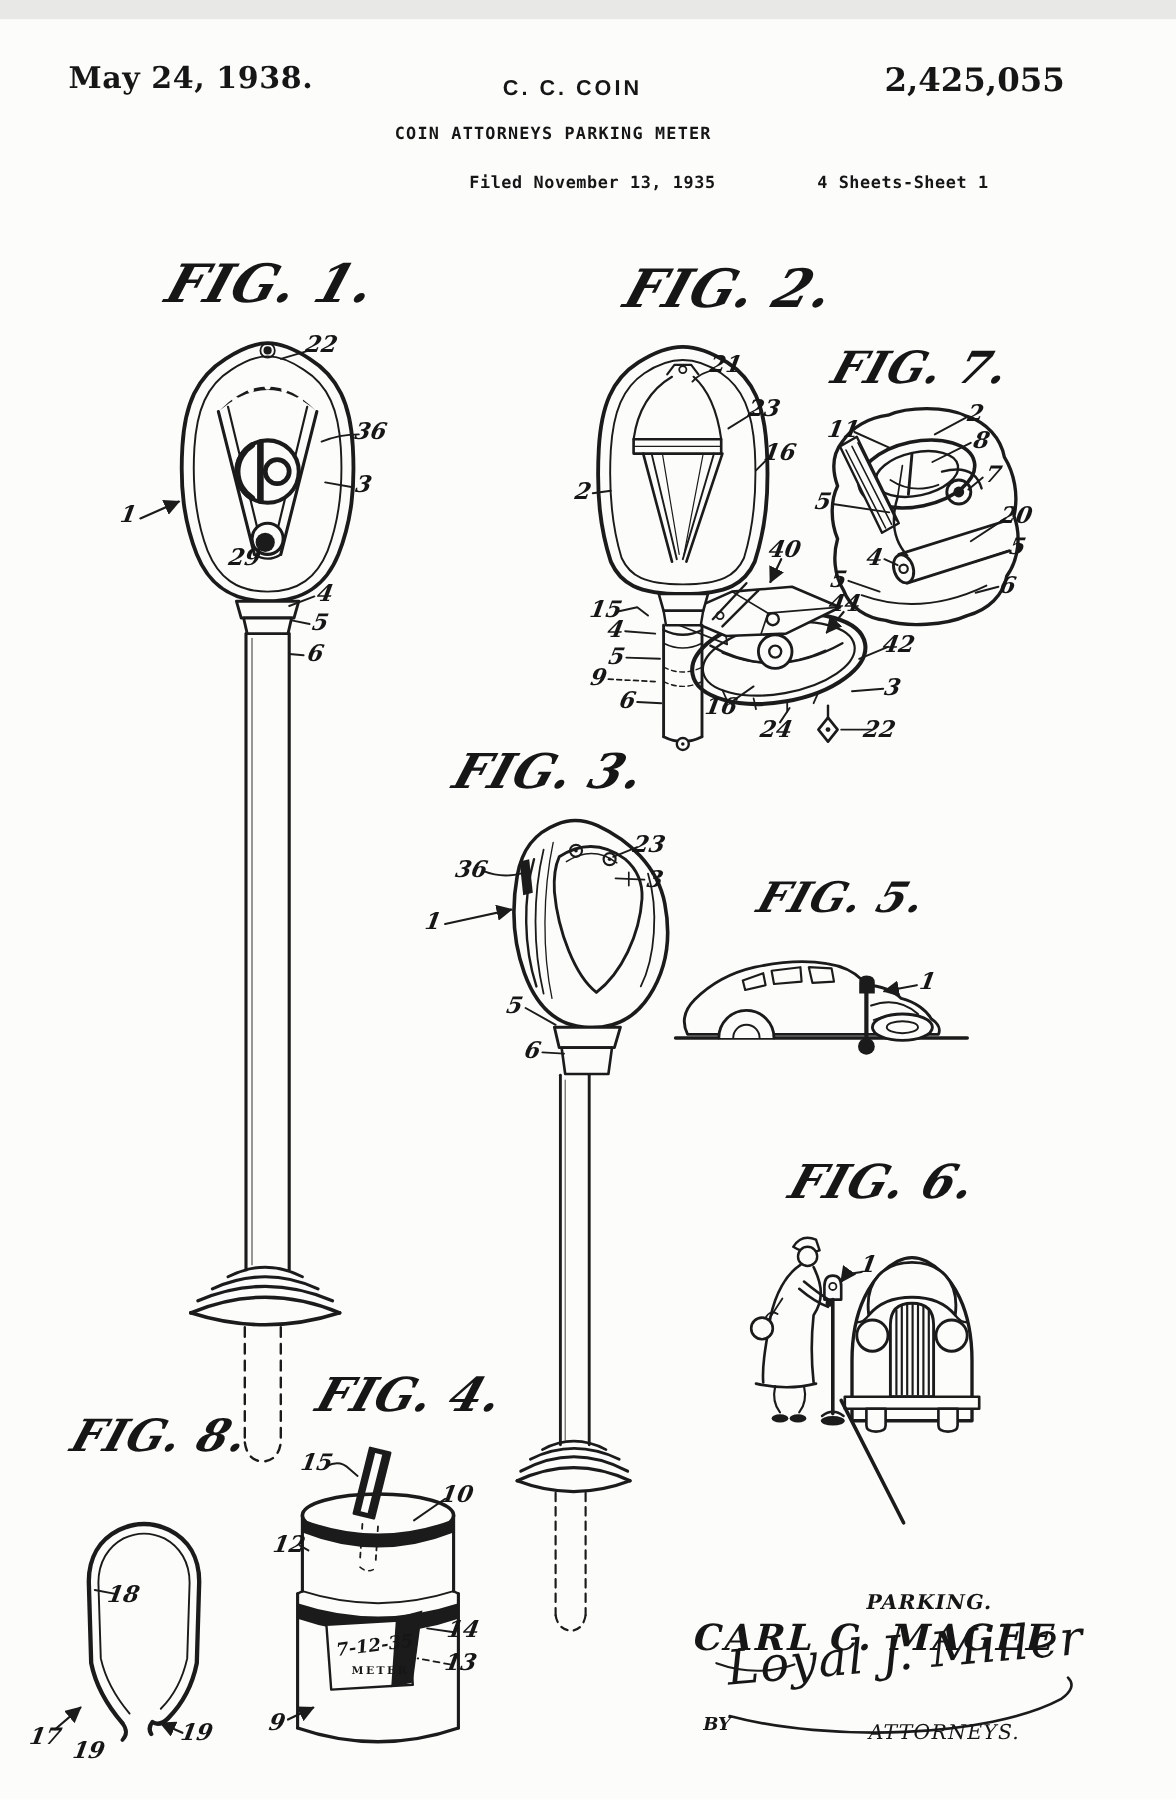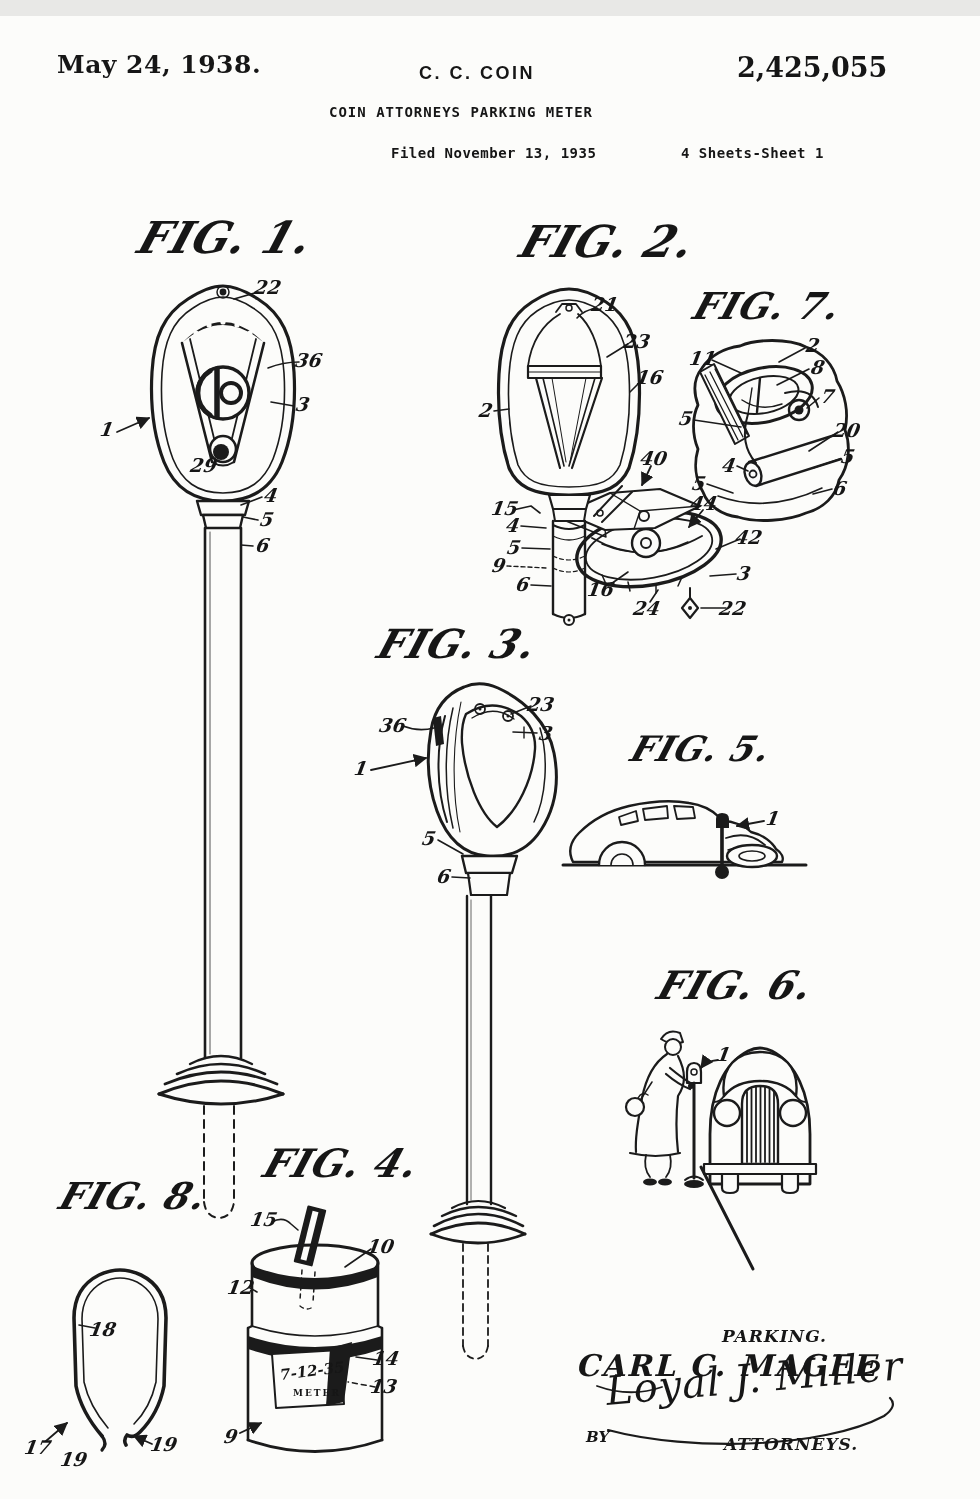--- a/index.html
+++ b/index.html
@@ -21,21 +21,21 @@
   .ft5{left:626px;top:712px;font-size:35px;}
   .ft6{left:652px;top:946px;font-size:39px;}
   .ft8{left:54px;top:1158px;font-size:37px;}
   .ft4{left:258px;top:1124px;font-size:39px;}
   .ref-num{position:absolute;transform:translate(-50%,-50%) skewX(-10deg);
            font-style:italic;font-weight:700;font-size:19px;color:#161616;}
   .sig-inventor{left:722px;top:1310px;font-style:italic;font-weight:700;font-size:17px;letter-spacing:1px;}
   .sig-name{left:578px;top:1332px;font-size:30px;font-weight:700;letter-spacing:2px;transform:skewX(-14deg);}
   .sig-by{left:586px;top:1412px;font-style:italic;font-weight:700;font-size:15px;}
   .sig-script{left:606px;top:1352px;font-style:italic;font-size:40px;transform:rotate(-5deg);transform-origin:left center;letter-spacing:1px;}
-  .sig-attorneys{left:724px;top:1418px;font-style:italic;font-weight:700;font-size:17px;letter-spacing:1px;}
+  .sig-attorneys{left:724px;top:1418px;font-style:italic;font-weight:400;font-size:17px;letter-spacing:1px;}
   .seal-date{left:280px;top:1346px;font-style:italic;font-size:15px;font-weight:700;transform:rotate(-7deg);}
   .seal-word{left:293px;top:1372px;font-size:9px;letter-spacing:2px;font-weight:700;}
 </style>
 </head>
 <body>
 
 <div id="page">
 
   <svg width="980" height="1499" viewBox="0 0 980 1499">
     <defs>

